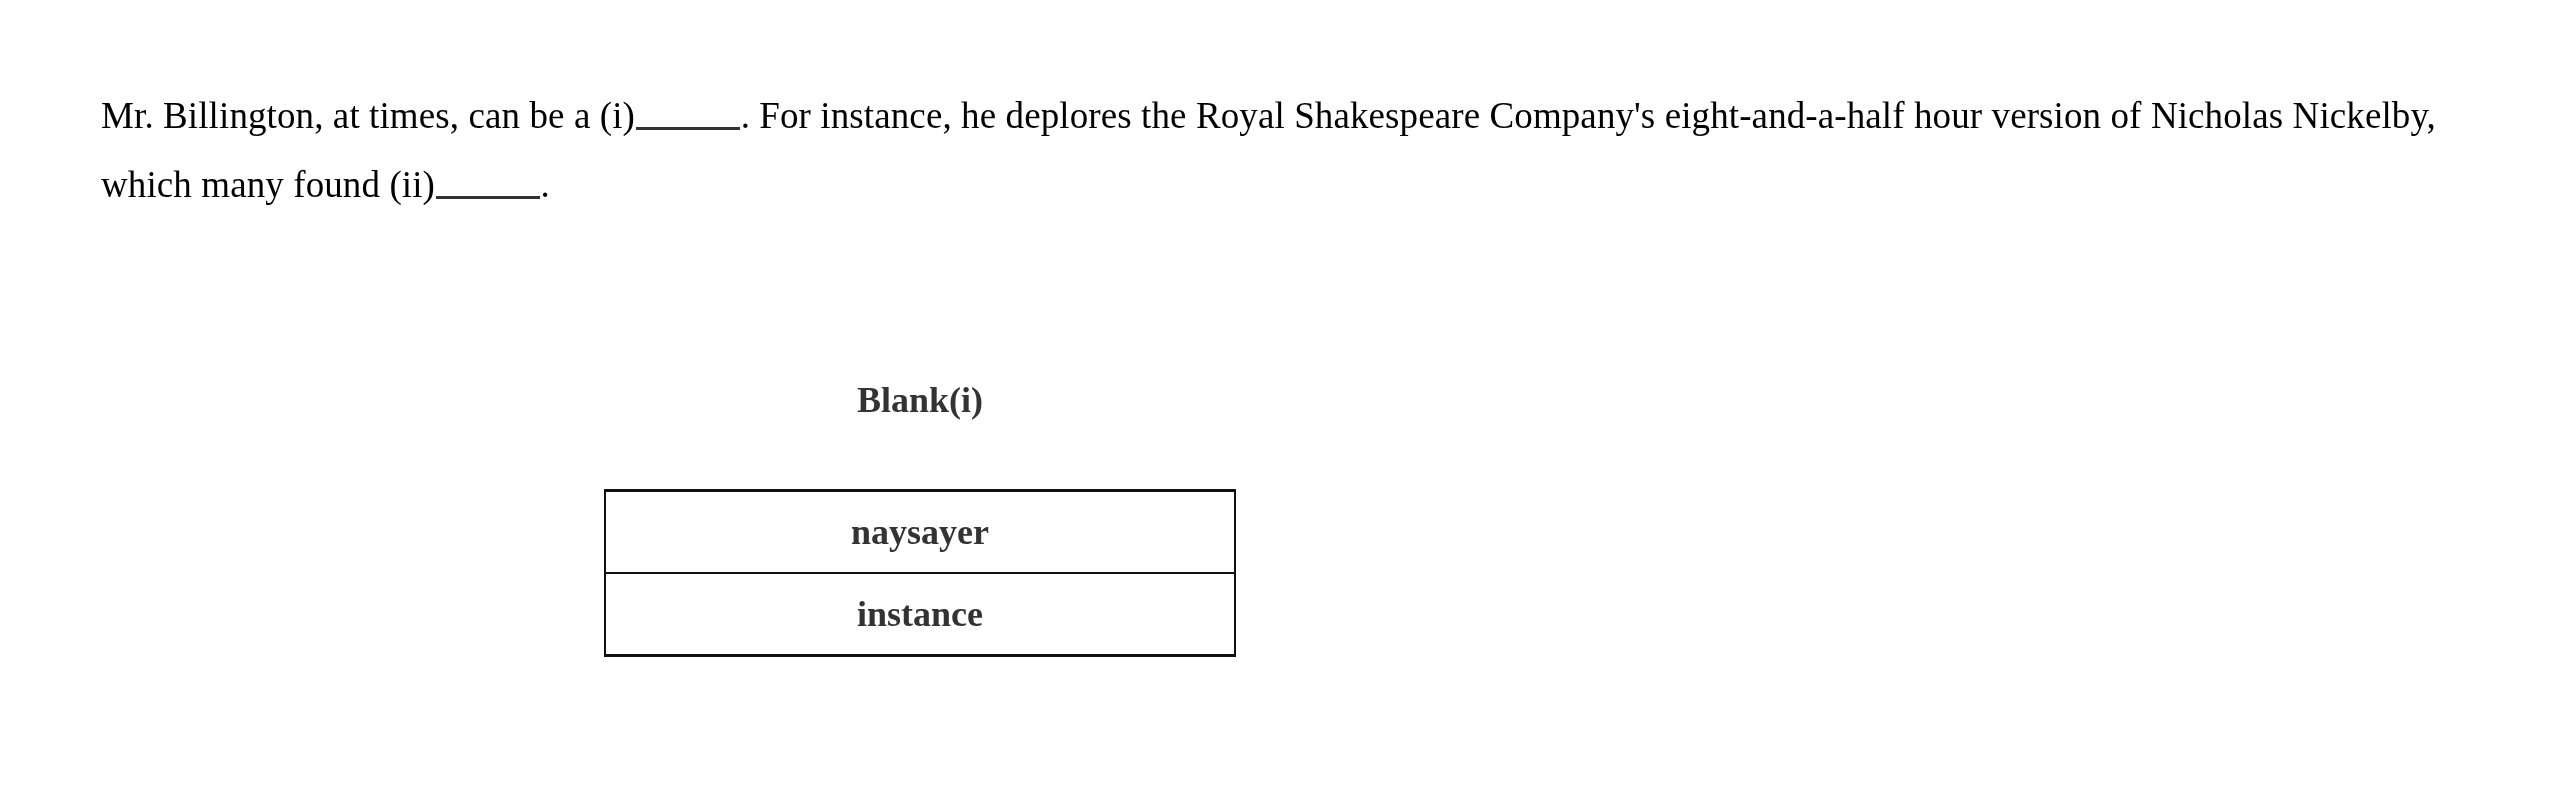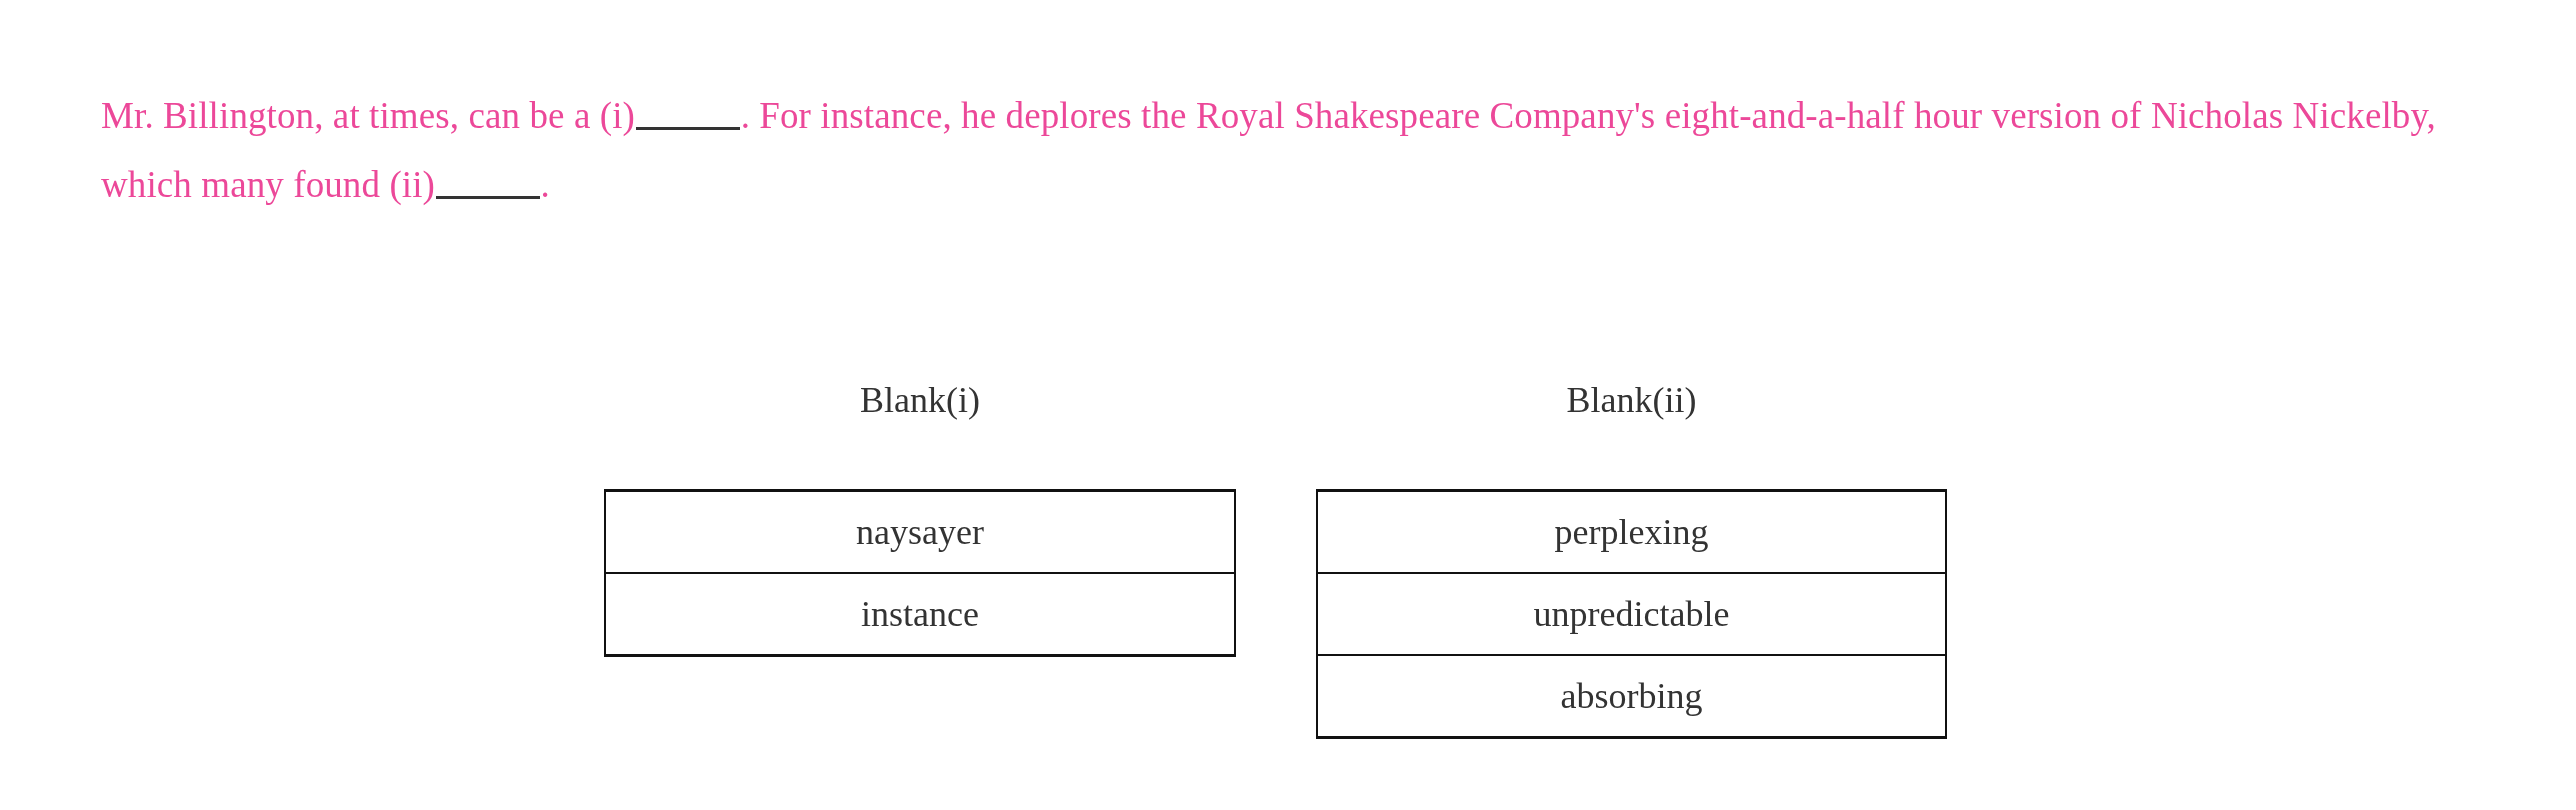--- a/index.html
+++ b/index.html
@@ -22,21 +22,21 @@
   }
 
   
   .prompt {
     position: absolute;
     left: 101px;
     top: 44px;
     width: 2363px;
     font-size: 37px;
     line-height: 69px;
-    color: #ec4899;
+    color: #000000;
     letter-spacing: 0.1px;
     white-space: normal;
   }
   .prompt .blank-line {
     display: inline-block;
     width: 104px;
     border-bottom: 3.3px solid #333333;
     margin: 0 0.8px -1.6px 0.8px;
     vertical-align: baseline;
     height: 0.62em;
@@ -45,21 +45,21 @@
 
   
   .choices {
     position: absolute;
     left: 0;
     top: 0;
     width: 2576px;
     height: 811px;
     pointer-events: none;
   }
-  .choice-group { pointer-events: auto; position: absolute; }
+  .choice-group { pointer-events: auto; position: absolute; font-weight: bold; }
 
   #group-i  { left: 604px;  top: 489px; width: 632px; }
   #group-ii { left: 1316px; top: 489px; width: 631px; }
 
   .group-heading {
     position: absolute;
     left: 0;
     width: 100%;
     top: -112px;
     text-align: center;
@@ -104,32 +104,16 @@
           <tr>
             <td>naysayer</td>
           </tr>
           <tr>
             <td>instance</td>
           </tr>
         </tbody>
       </table>
     </div>
 
-    <div class="choice-group" id="group-ii">
-      <div class="group-heading">Blank(ii)</div>
-      <table class="choice-table">
-        <tbody>
-          <tr>
-            <td>perplexing</td>
-          </tr>
-          <tr>
-            <td>unpredictable</td>
-          </tr>
-          <tr>
-            <td>absorbing</td>
-          </tr>
-        </tbody>
-      </table>
-    </div>
 
   </div>
 </div>
 
 
 </body></html>

